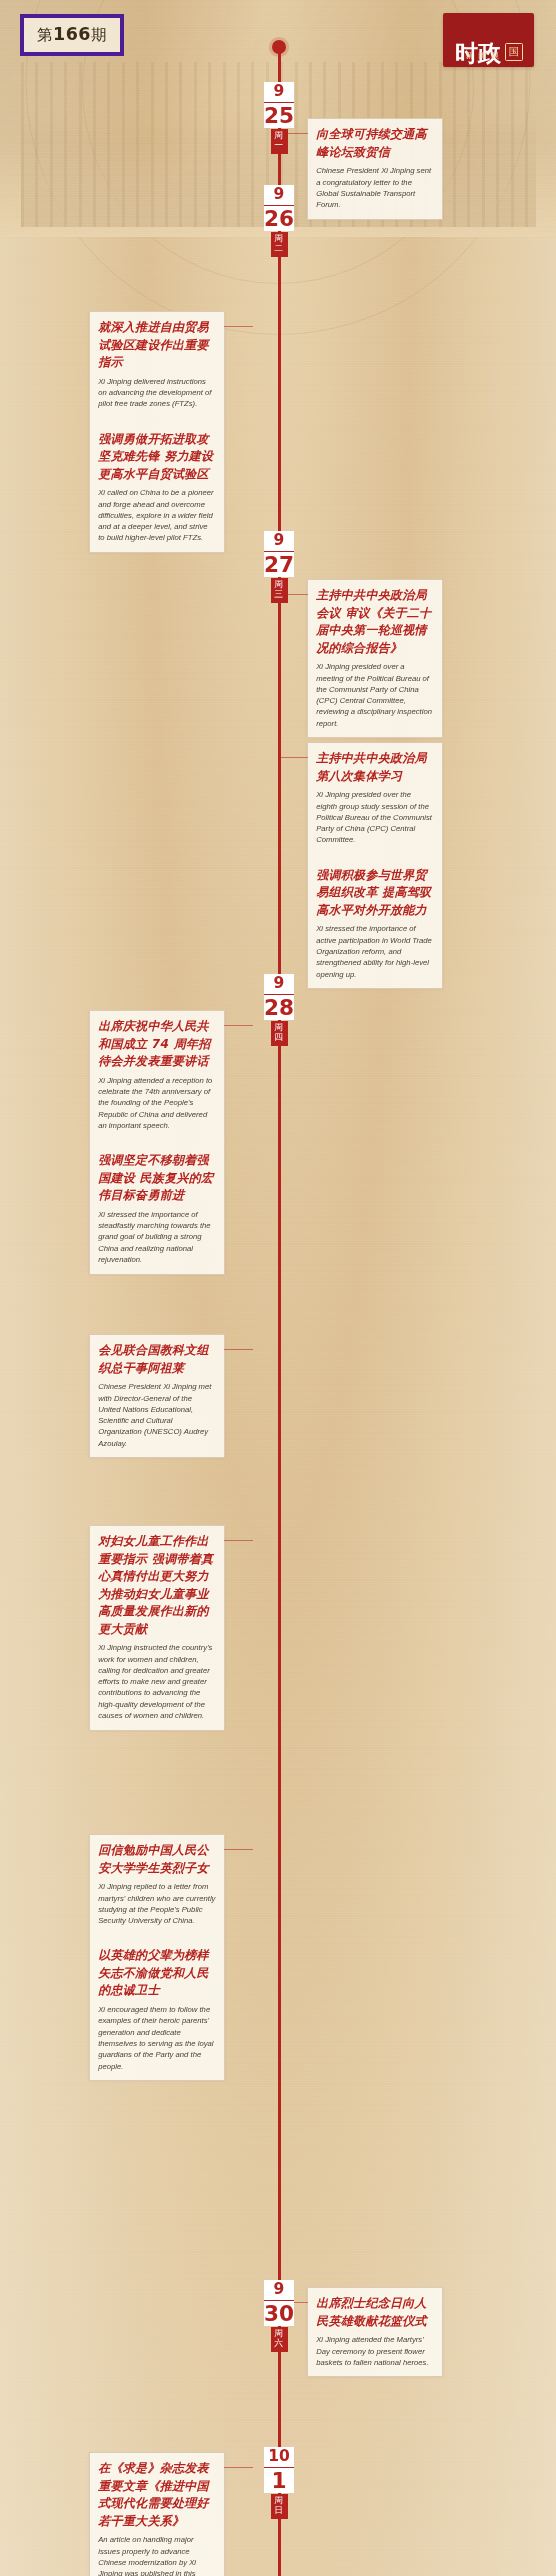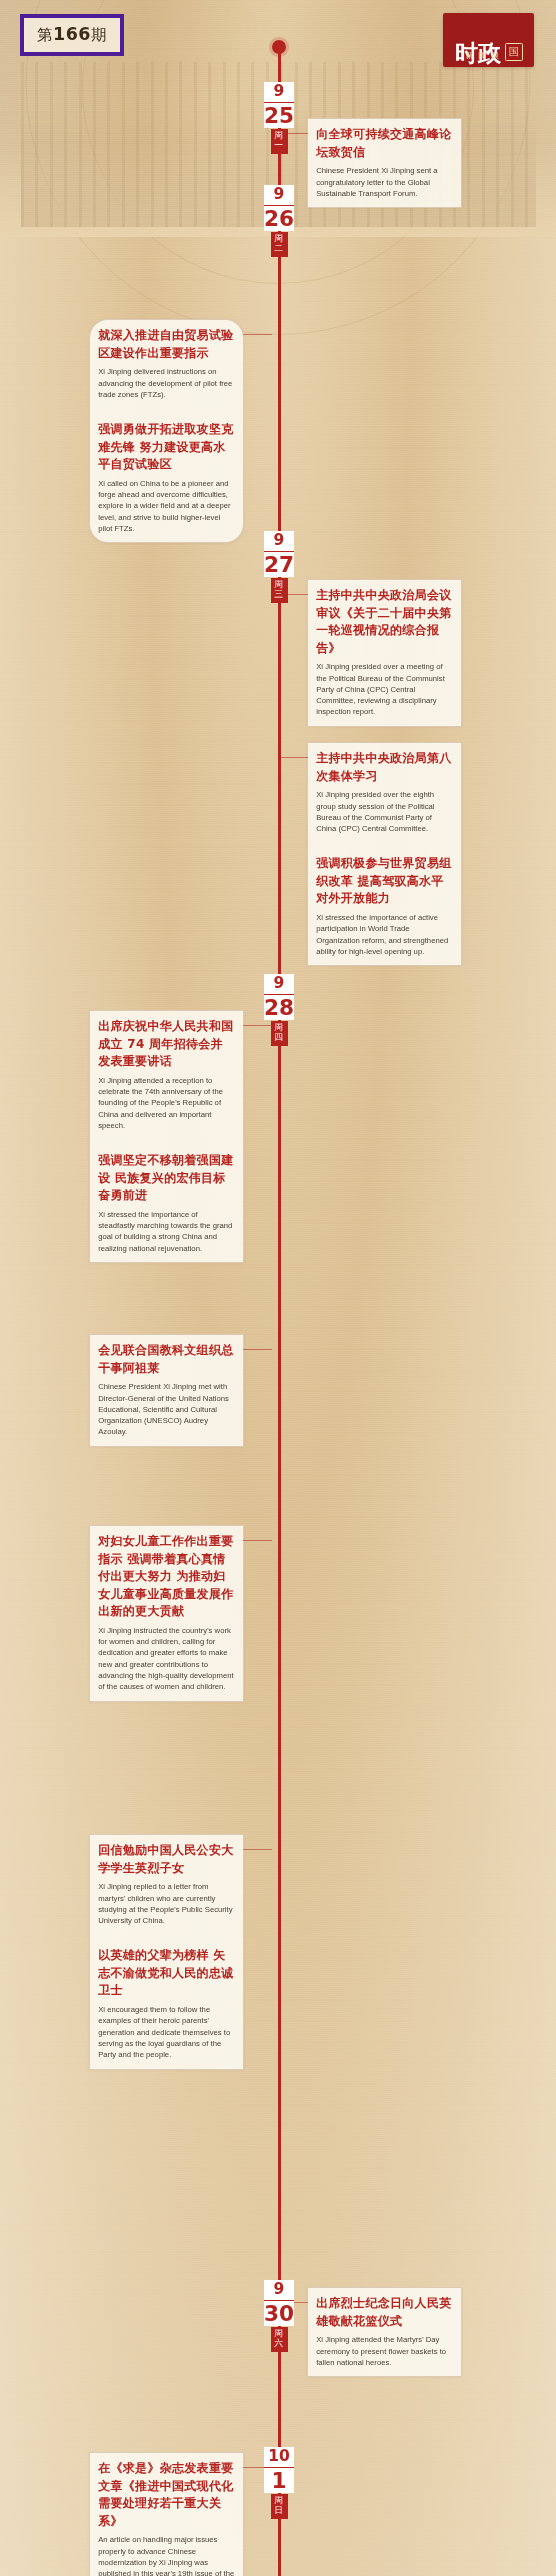--- a/index.html
+++ b/index.html
@@ -110,25 +110,26 @@
   .daymark .w{
     margin-top:1px;
     background:#b5231f; color:#fff; font-size:8.8px;
     padding:2.6px 2.1px 3.1px; width:17px; text-align:center;
     line-height:9.8px; letter-spacing:0.5px;
   }
 
   
   .card{
     position:absolute;
-    width:155px;
+    width:136px;
     background:rgba(252,248,240,0.90);
     border:0.5px solid rgba(150,110,65,0.30);
     padding:7.2px 8.2px 8.2px;
     box-shadow:0 0.5px 2.1px rgba(120,85,45,.10);
+    font-style:italic;
   }
   .card.right{ left:307px; }
   .card.left{ left:89px; }
   .card .tline{
     position:absolute; top:14.4px; height:1px; background:#b5231f; opacity:.55;
   }
   .card.right .tline{ left:-29px; width:29px; }
   .card.left  .tline{ right:-29px; width:29px; }
 
   .card h3{
@@ -200,21 +201,21 @@
     </div>
   </div>
 <div id="cards">
     <div class="card right" style="top: 118px;">
       <div class="tline"></div>
       <div class="blk">
         <h3>向全球可持续交通高峰论坛致贺信</h3>
         <p class="en">Chinese President Xi Jinping sent a congratulatory letter to the Global Sustainable Transport Forum.</p>
       </div>
     </div>
-    <div class="card left" style="top: 319px; border-radius: 19px;">
+    <div class="card left" style="top: 311px;">
       <div class="tline"></div>
       <div class="blk">
         <h3>就深入推进自由贸易试验区建设作出重要指示</h3>
         <p class="en">Xi Jinping delivered instructions on advancing the development of pilot free trade zones (FTZs).</p>
       </div>
       <div class="blk">
         <h3>强调勇做开拓进取攻坚克难先锋 努力建设更高水平自贸试验区</h3>
         <p class="en">Xi called on China to be a pioneer and forge ahead and overcome difficulties, explore in a wider field and at a deeper level, and strive to build higher-level pilot FTZs.</p>
       </div>
     </div>

